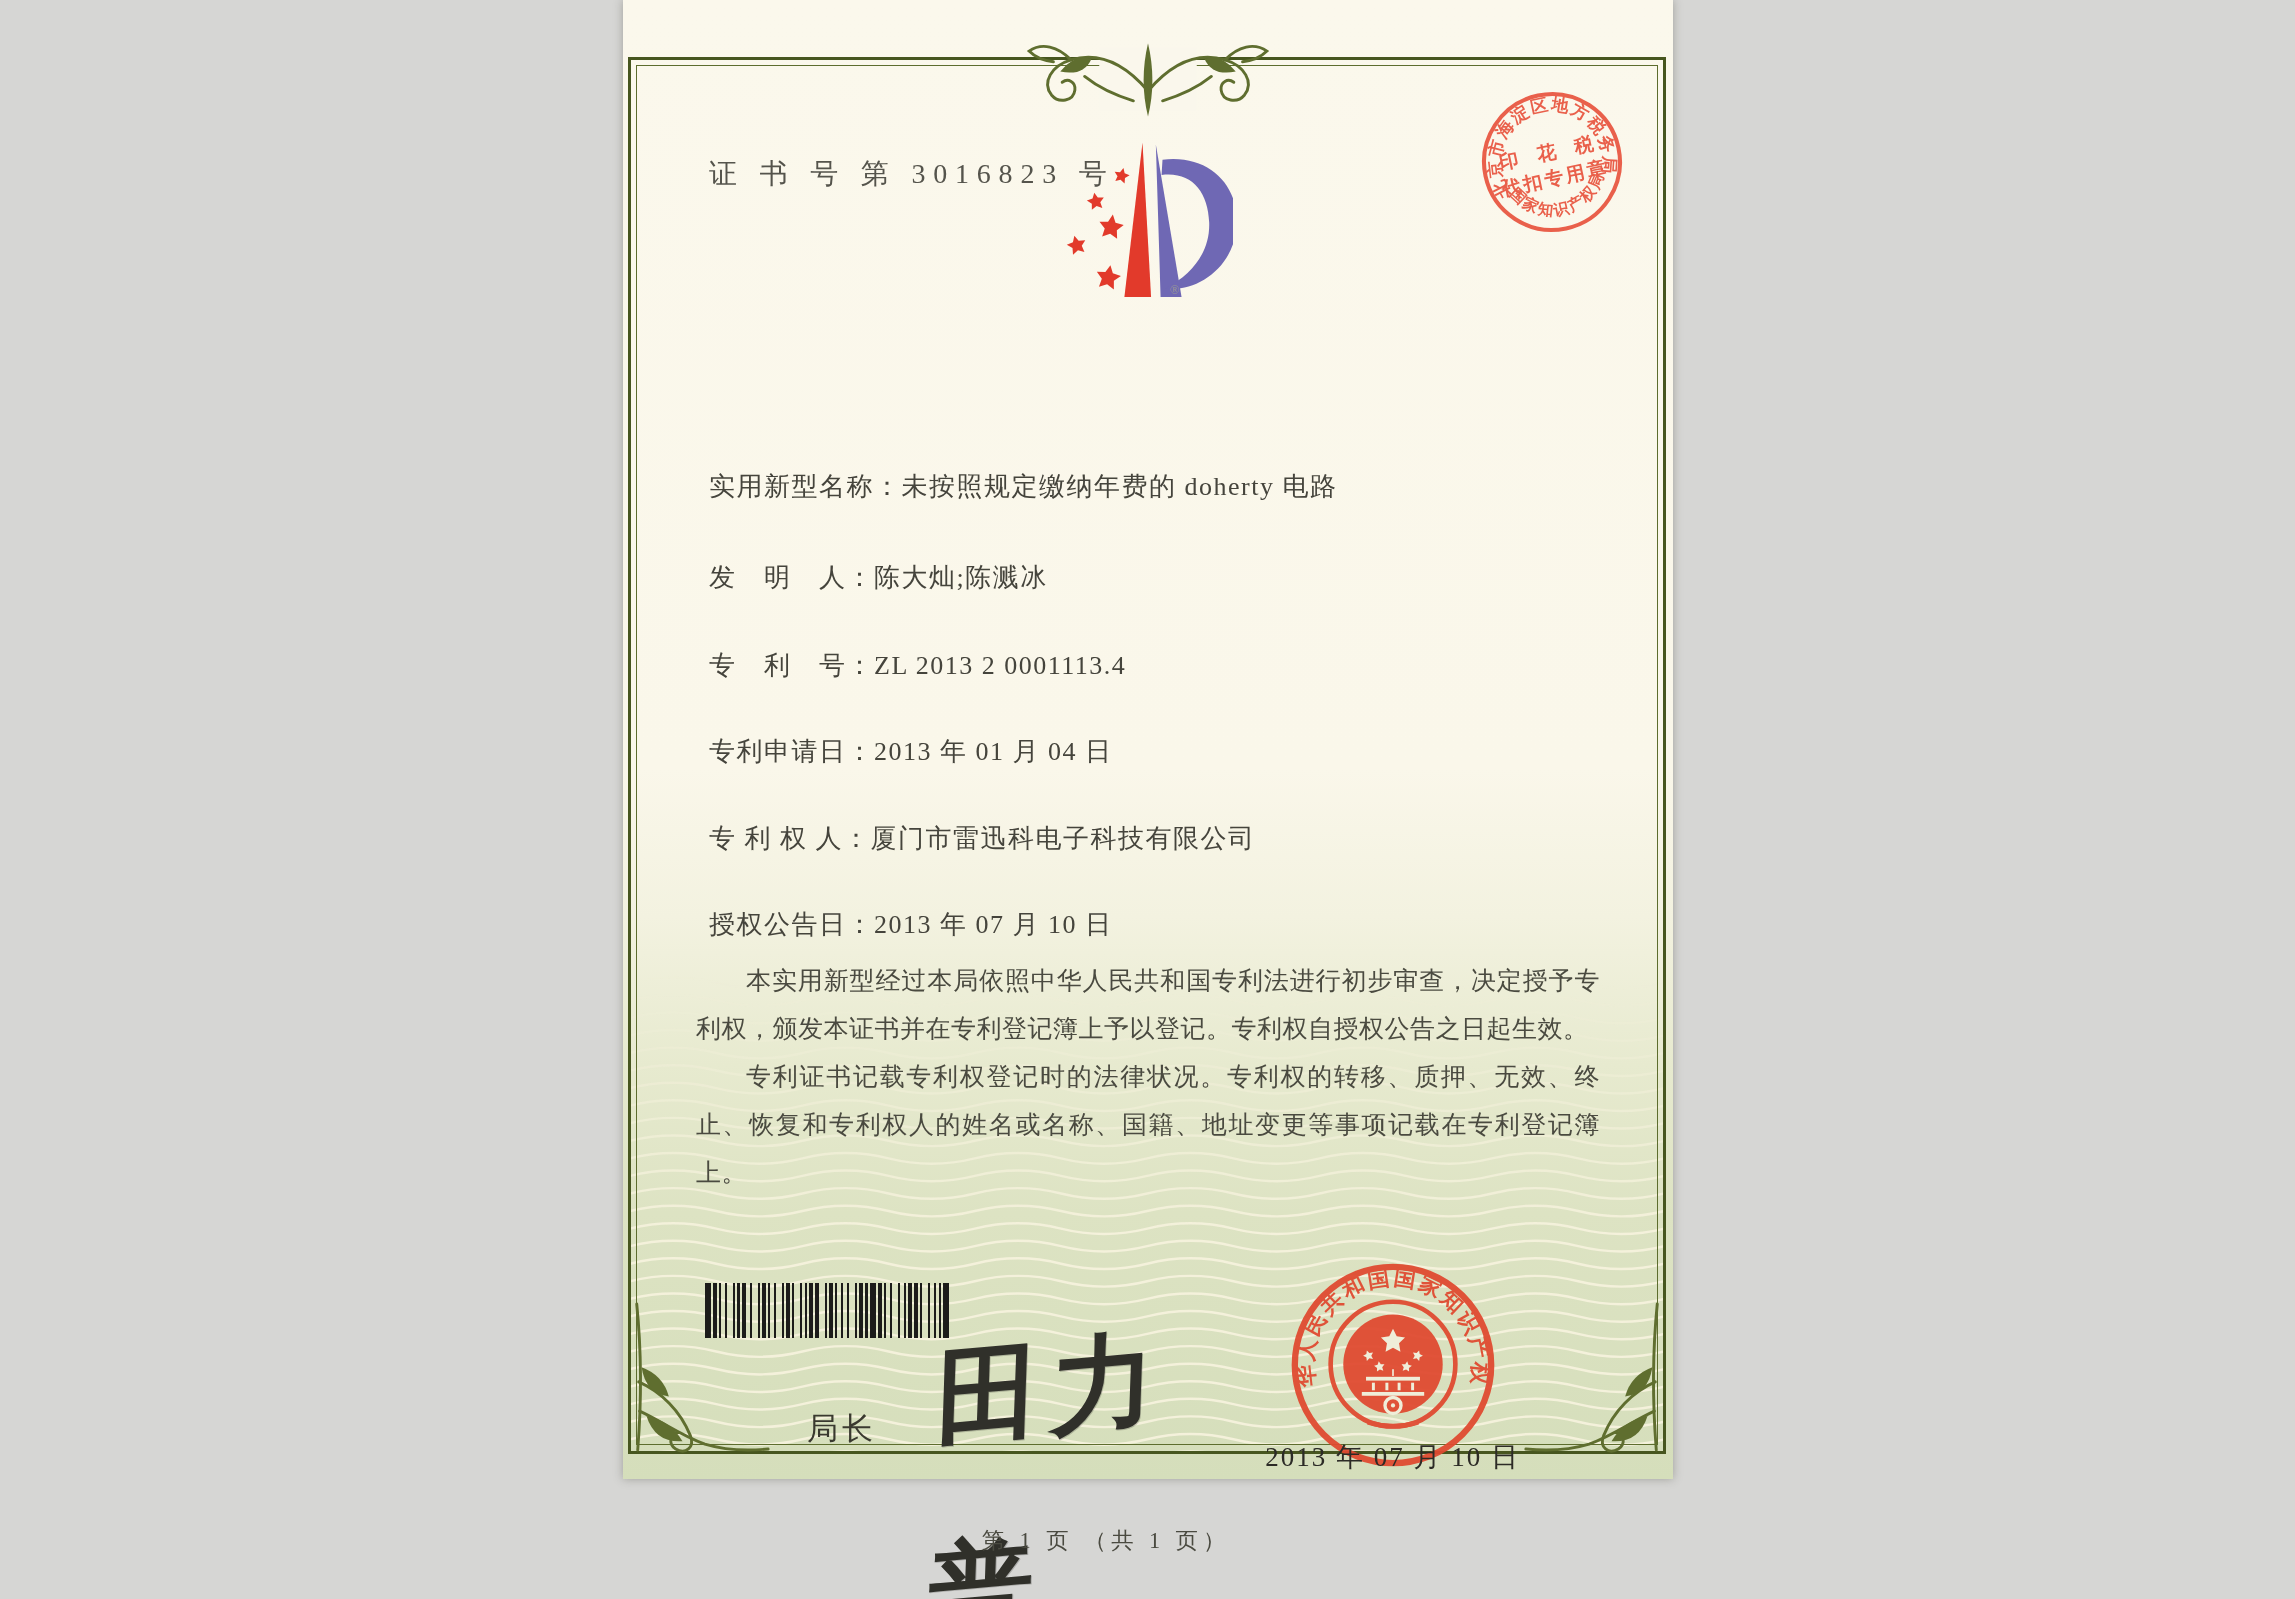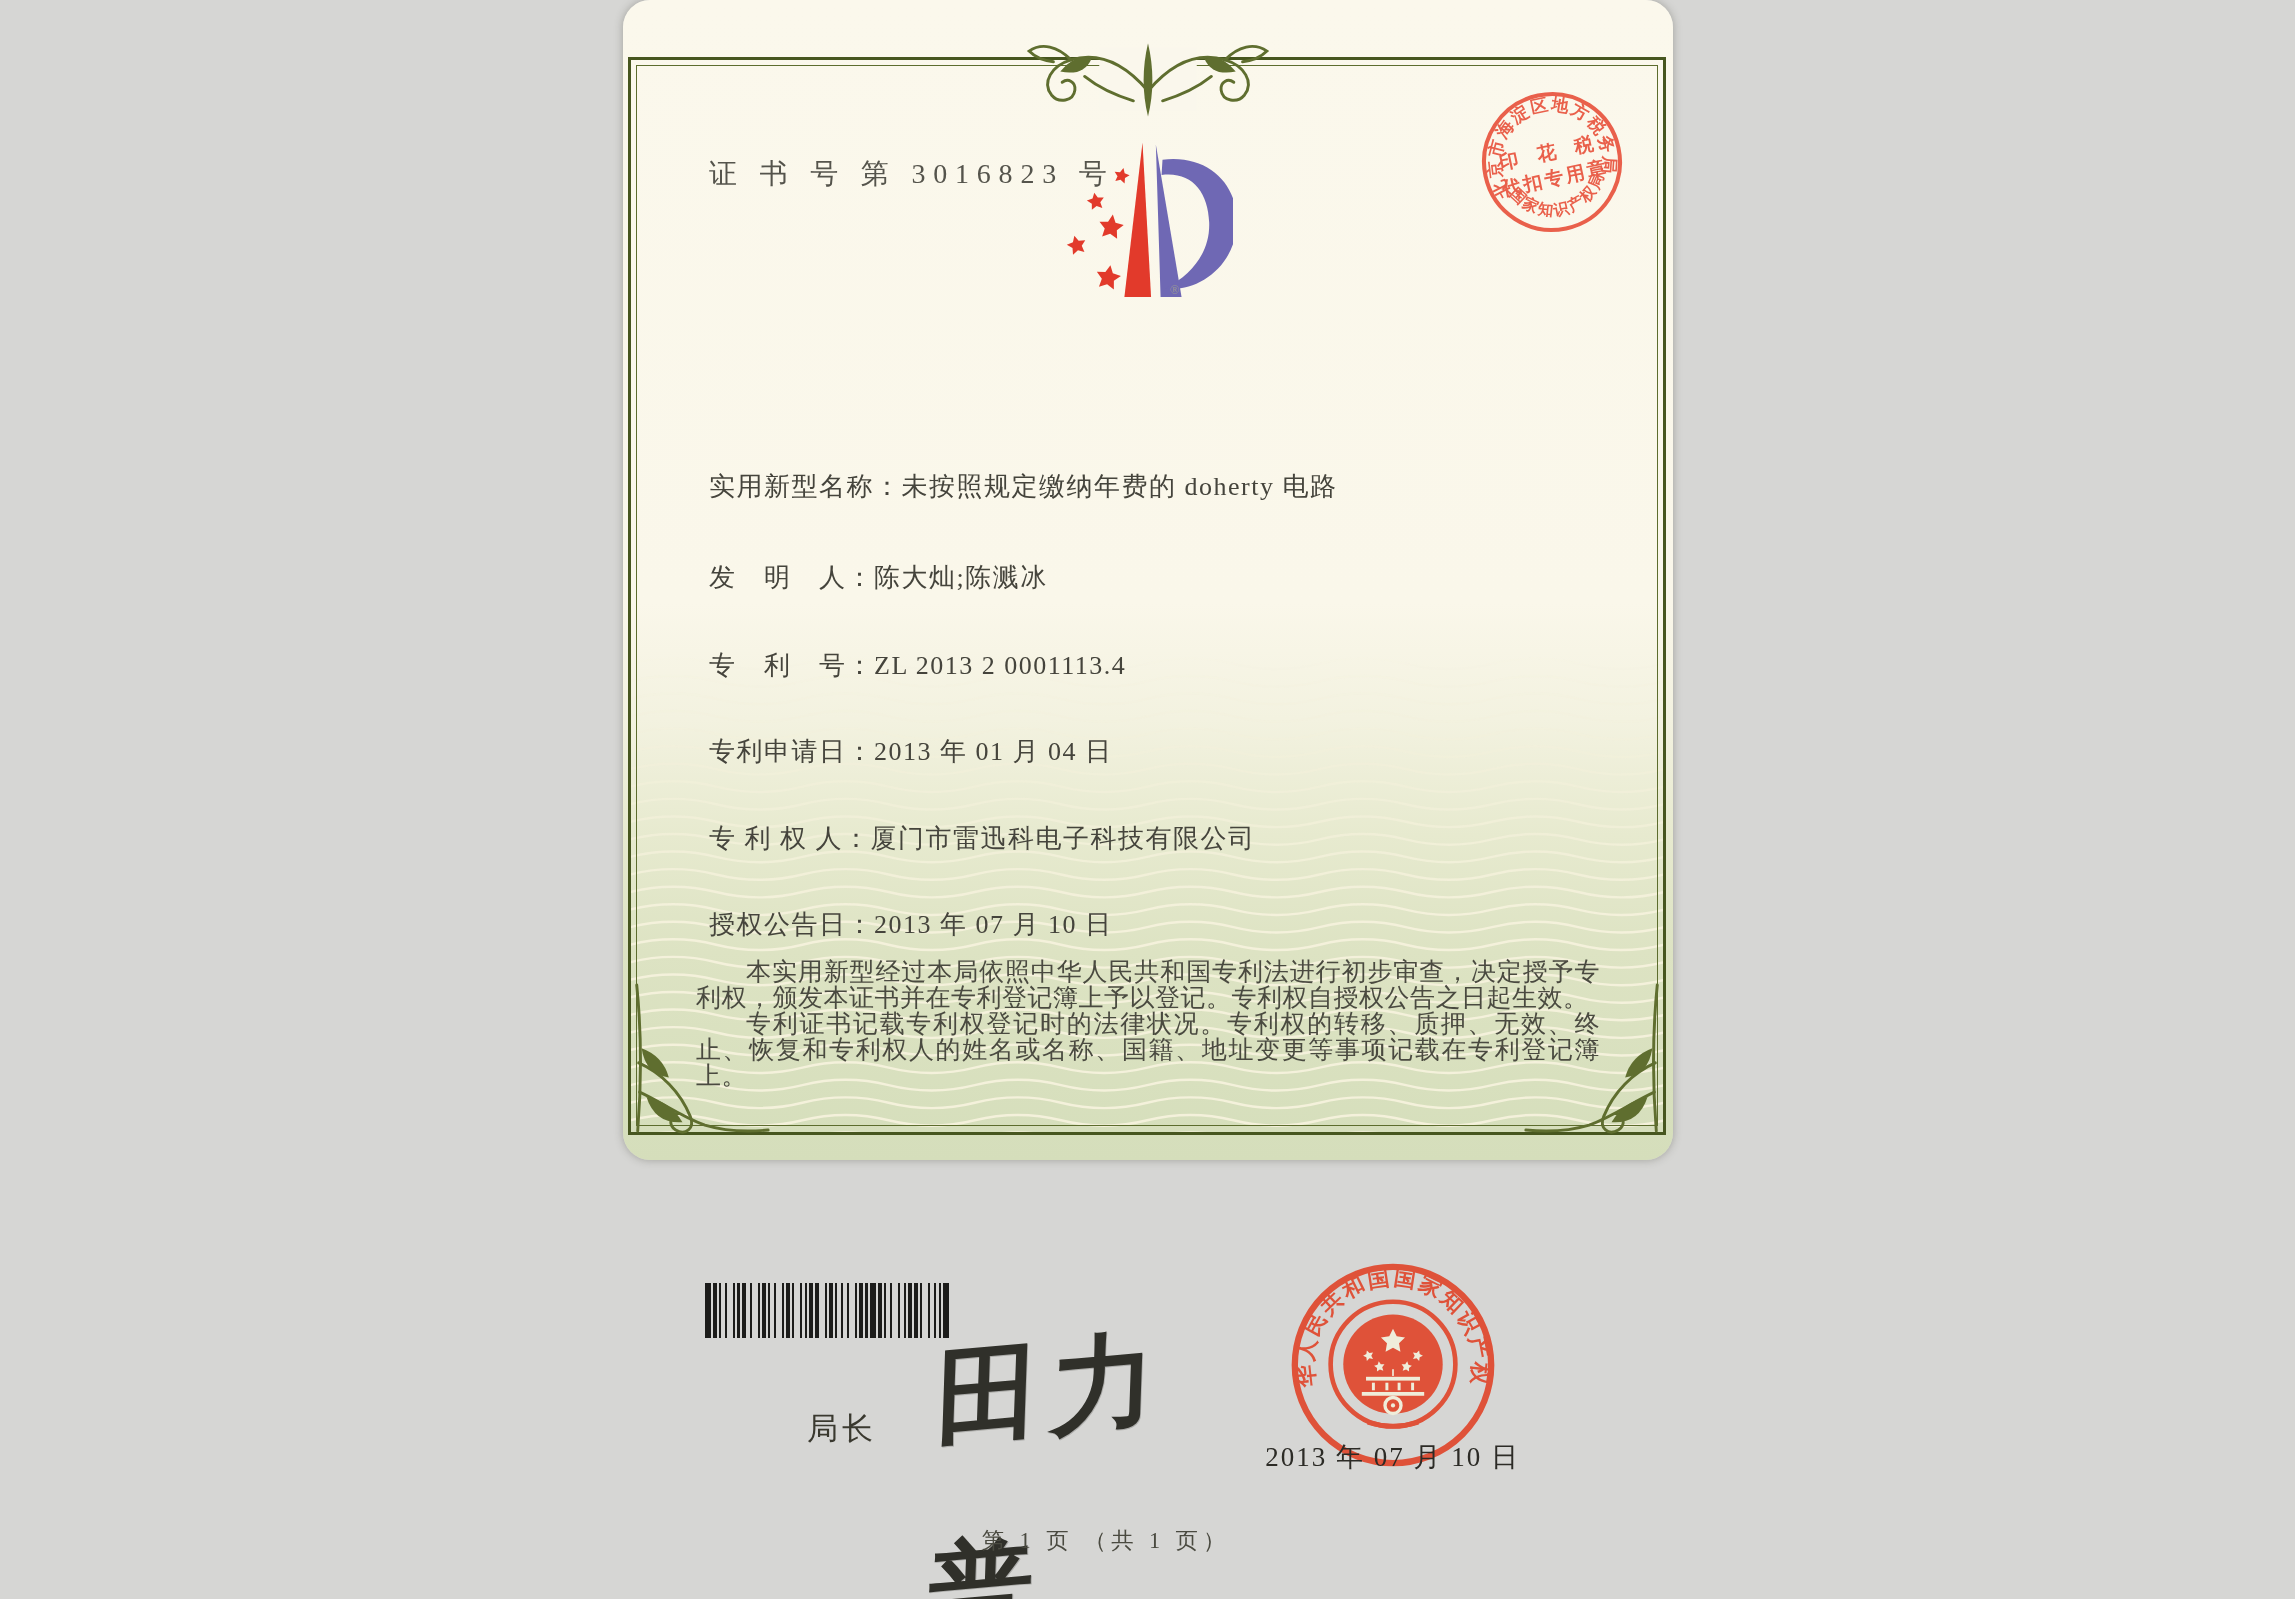--- a/index.html
+++ b/index.html
@@ -1,20 +1,20 @@
 <!DOCTYPE html>
 <html style="font-size:7.8px"><head>
 <meta charset="utf-8">
 <style>
   html,body{margin:0;padding:0;width:2295px;height:1599px;overflow:hidden;
     background:#d6d6d4;font-family:"Liberation Serif",serif;}
-  .paper{position:absolute;left:623px;top:0;width:1050px;height:1160px;
+  .paper{position:absolute;left:623px;top:0;width:1050px;height:1479px;
     background:linear-gradient(180deg,#fbf8ec 0%,#faf7ea 52%,#f3f2e0 62%,
       #e7eacf 72%,#dde3c3 82%,#d5debb 100%);
-    box-shadow:0 0 8.8px rgba(60,60,50,.35);border-radius:27px;}
+    box-shadow:0 0 8.8px rgba(60,60,50,.35);}
   
   .frame-outer{position:absolute;left:4.9px;right:6.8px;top:57px;bottom:25px;
     border:3.4px solid #47561f;z-index:2;pointer-events:none;}
   .frame-inner{position:absolute;left:12.7px;right:14.6px;top:65px;bottom:34px;
     border:1px solid #5d6d2e;z-index:2;pointer-events:none;}
   
   .waves{position:absolute;left:6.8px;right:8.8px;bottom:28px;height:478px;z-index:1;
     -webkit-mask-image:linear-gradient(180deg,rgba(0,0,0,0) 0%,rgba(0,0,0,.45) 22%,#000 55%);
     mask-image:linear-gradient(180deg,rgba(0,0,0,0) 0%,rgba(0,0,0,.45) 22%,#000 55%);}
   .waves svg{width:100%;height:100%;}
@@ -27,22 +27,22 @@
   .cert-no{position:absolute;left:86px;top:155px;font-size:28px;letter-spacing:7.8px;
     color:#55544c;z-index:4;}
   .logo{position:absolute;left:429px;top:127px;width:181px;height:195px;z-index:4;}
   .reg-mark{position:absolute;left:547px;top:283px;font-size:12.7px;color:#9a9a94;z-index:4;}
   .title{position:absolute;left:0;width:100%;top:306px;text-align:center;
     transform:translateX(-13.7px);font-size:72px;font-weight:700;color:#3b3b36;
     letter-spacing:14.6px;z-index:4;}
   .field{position:absolute;left:86px;font-size:26px;color:#45443c;letter-spacing:1.5px;z-index:4;}
   .f0{top:469px}.f1{top:560px}.f2{top:648px}.f3{top:734px}.f4{top:821px}.f5{top:907px}
   .paras{position:absolute;left:73px;right:73px;top:959px;z-index:4;}
-  .paras p{margin:0;font-size:25px;line-height:26px;color:#4a4a40;text-align:justify;
-    text-indent:2em;letter-spacing:0.5px;}
+  .paras p{margin:0;font-size:25px;line-height:48px;color:#4a4a40;text-align:justify;
+    text-indent:2em;letter-spacing:0.5px;font-family:Liberation Mono, monospace;}
   .barcode{position:absolute;left:82px;top:1283px;width:307px;height:55px;z-index:4;
     display:flex;align-items:stretch;}
   .barcode span{display:block;height:100%;}
   .bar{background:#1c1c1a;}
   .gap{background:transparent;}
   .director{position:absolute;left:184px;top:1408px;font-size:31px;color:#3a392f;
     letter-spacing:3.9px;z-index:4;}
   .signature{position:absolute;left:312px;top:1287px;width:341px;height:195px;z-index:4;
     font-size:105px;font-weight:700;color:#30302a;transform:rotate(-5deg) skewX(-7deg);
     letter-spacing:10.7px;line-height:195px;text-shadow:1px 1px 0 rgba(48,48,42,.25);}

